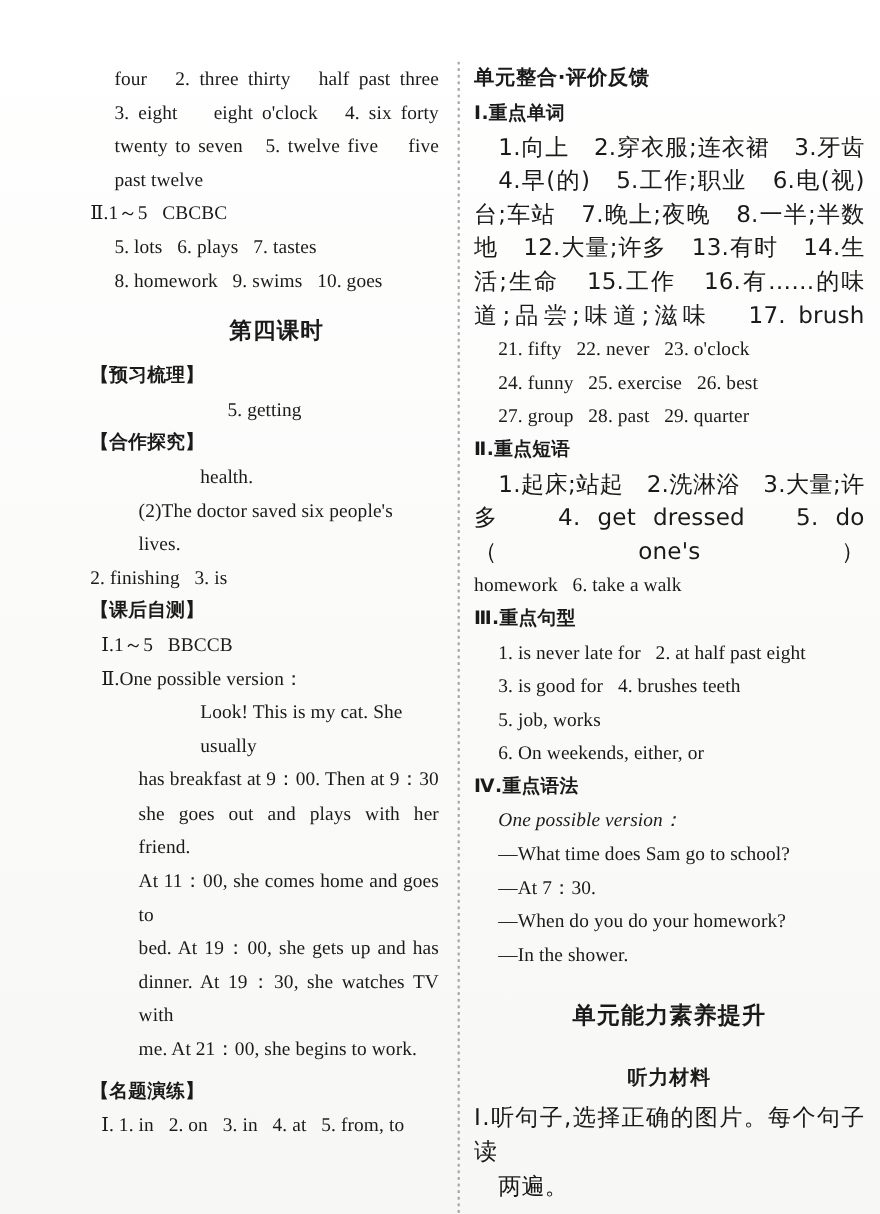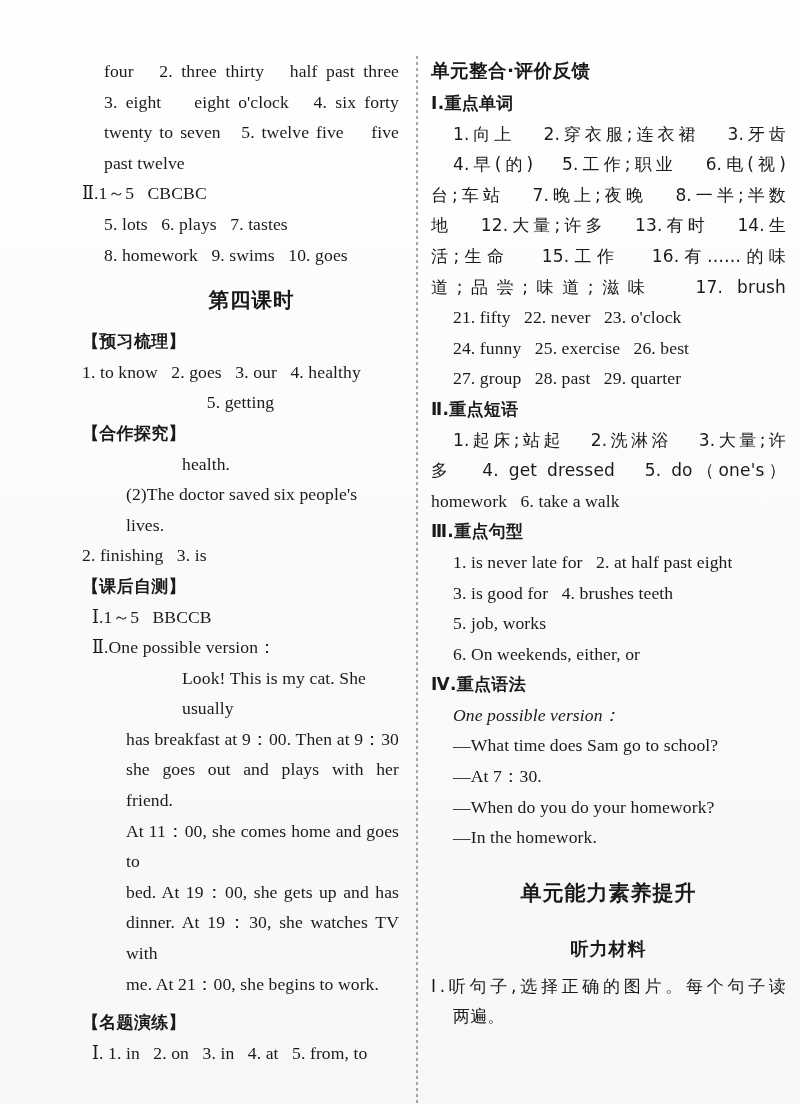--- a/index.html
+++ b/index.html
@@ -49,21 +49,21 @@
 
   
   .ln{
     font-size:17.6px;
     line-height:30.6px;
     white-space:pre-wrap;
     letter-spacing:.1px;
   }
   .ln.cn{
     font-family:"DejaVu Sans","Liberation Sans",sans-serif;
-    font-size:17px;
+    font-size:21px;
     letter-spacing:.2px;
   }
   .ln.mix{
     letter-spacing:.15px;
   }
   .ln.just{
     text-align:justify;
     text-align-last:justify;
   }
   .ln.it{ font-style:italic; }
@@ -123,21 +123,20 @@
       <div class="ln">past twelve</div>
 
       <div class="ln" style="margin-left:-22px;">Ⅱ.1～5   CBCBC</div>
 
       <div class="ln">5. lots   6. plays   7. tastes</div>
       <div class="ln">8. homework   9. swims   10. goes</div>
 
       <div class="big-head">第四课时</div>
 
       <div class="sec-head" style="margin-left:-22px;">【预习梳理】</div>
-      <div class="ln" style="margin-left:-22px;">1. to know   2. goes   3. our   4. healthy</div>
       <div class="ln" style="margin-left:-22px;text-align:center;">5. getting</div>
 
       <div class="sec-head" style="margin-left:-22px;">【合作探究】</div>
       <div class="ln ind3">health.</div>
       <div class="ln ind1">(2)The doctor saved six people's lives.</div>
       <div class="ln" style="margin-left:-22px;">2. finishing   3. is</div>
 
       <div class="sec-head" style="margin-left:-22px;">【课后自测】</div>
       <div class="ln" style="margin-left:-12px;">Ⅰ.1～5   BBCCB</div>
       <div class="ln" style="margin-left:-12px;"><span>Ⅱ.</span><span class="it">One possible version：</span></div>
@@ -179,21 +178,21 @@
       <div class="ln ind1">1. is never late for   2. at half past eight</div>
       <div class="ln ind1">3. is good for   4. brushes teeth</div>
       <div class="ln ind1">5. job, works</div>
       <div class="ln ind1">6. On weekends, either, or</div>
 
       <div class="sec-head">Ⅳ.重点语法</div>
       <div class="ln it ind1">One possible version：</div>
       <div class="ln ind1">—What time does Sam go to school?</div>
       <div class="ln ind1">—At 7：30.</div>
       <div class="ln ind1">—When do you do your homework?</div>
-      <div class="ln ind1">—In the homework.</div>
+      <div class="ln ind1">—In the shower.</div>
 
       <div class="big-head rt">单元能力素养提升</div>
       <div class="sub-head">听力材料</div>
 
       <div class="ln cn mix just">Ⅰ.听句子,选择正确的图片。每个句子读</div>
       <div class="ln cn mix ind1">两遍。</div>
 
     </div>
 
   </div>

